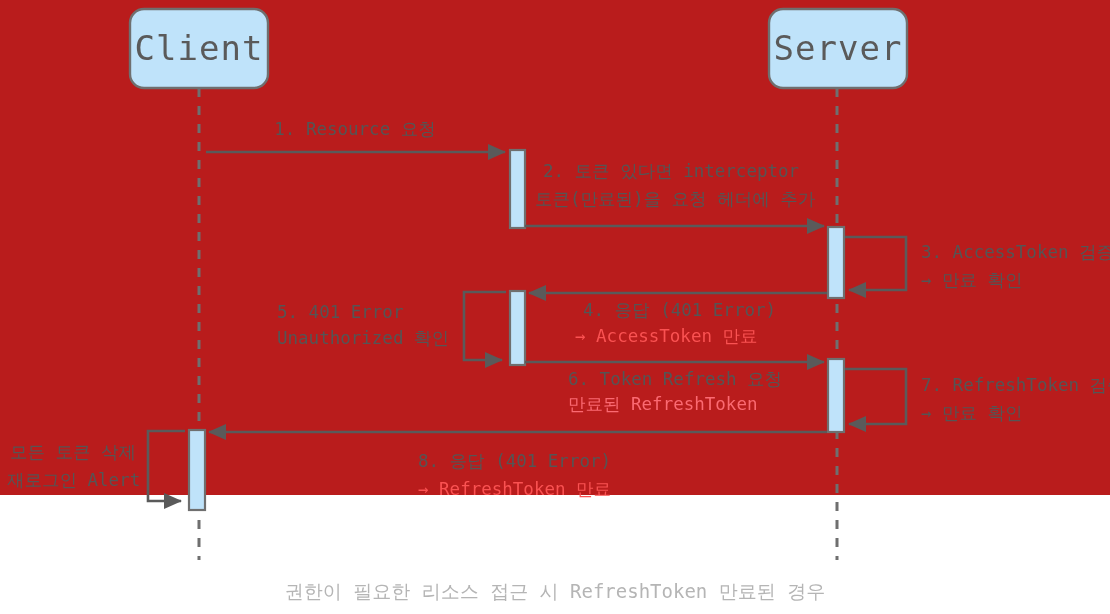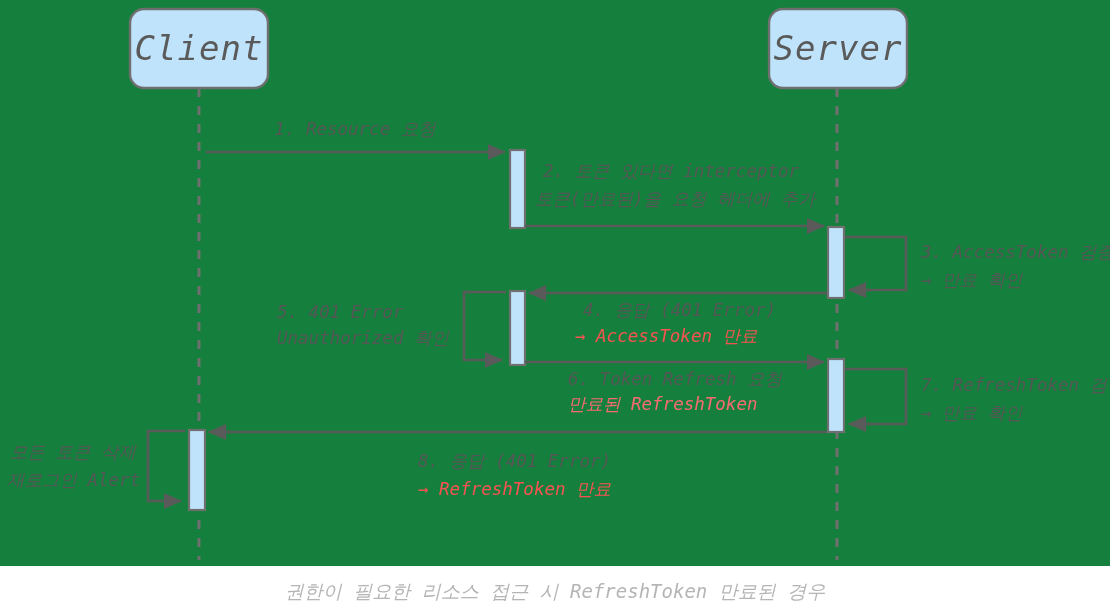--- a/index.html
+++ b/index.html
@@ -9,23 +9,22 @@
   }
   body {
     font-family: "DejaVu Sans Mono", "Liberation Mono", monospace;
     width: 1110px;
     height: 614px;
     overflow: hidden;
   }
   #diagram-root {
     position: relative;
     width: 1110px;
-    height: 566px;
-    background: #15803d;
-    font-style: italic;
+    height: 495px;
+    background: #b91c1c;
   }
   svg.seq-canvas {
     position: absolute;
     left: 0;
     top: 0;
     width: 1110px;
     height: 614px;
   }
   .actor-label {
     font-family: "DejaVu Sans Mono", "Liberation Mono", monospace;

